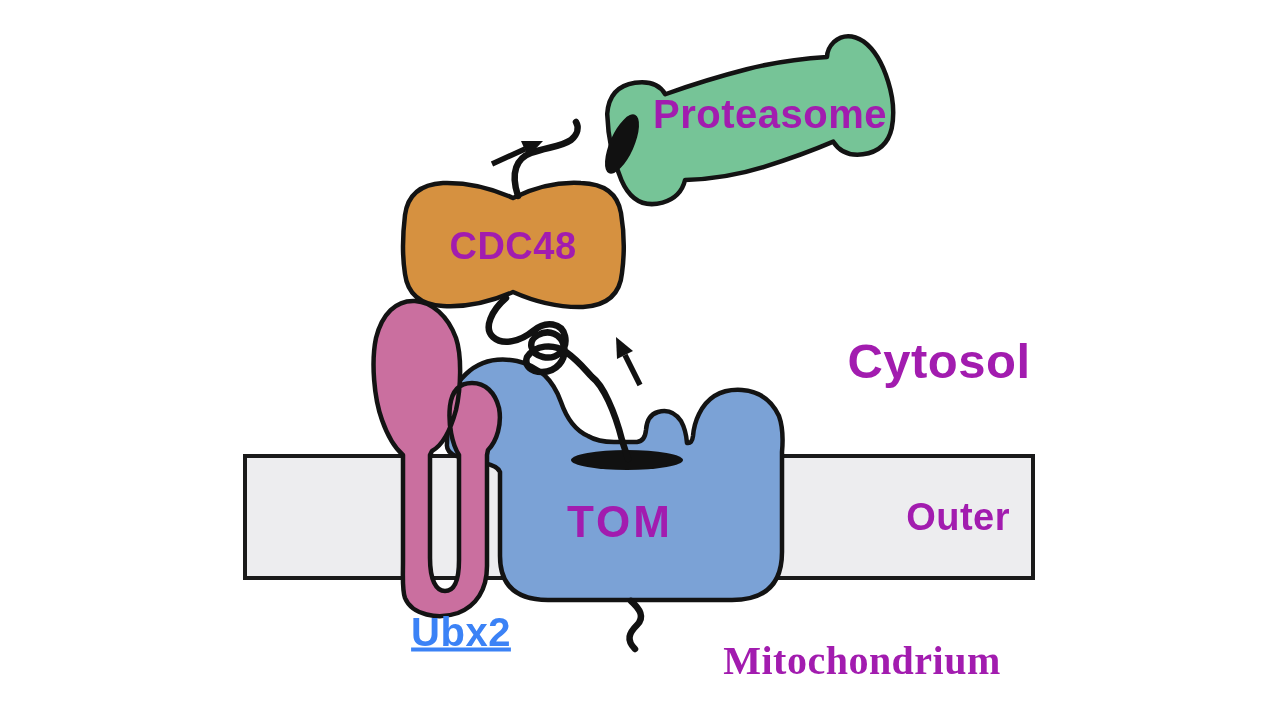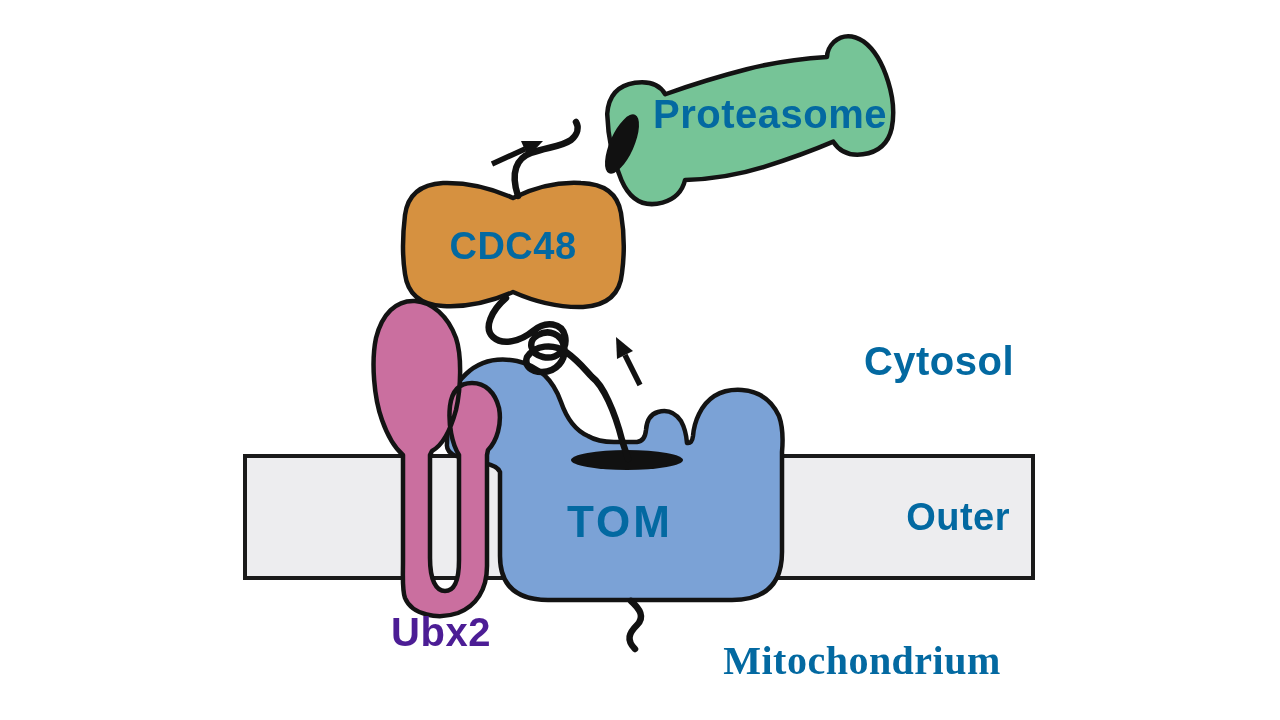--- a/index.html
+++ b/index.html
@@ -3,26 +3,26 @@
 <meta charset="utf-8">
 <style>
   html,body{margin:0;padding:0;background:#fff;}
   .stage{
     position:relative;width:1280px;height:720px;overflow:hidden;
     background:#ffffff;font-family:"Liberation Sans",sans-serif;
   }
   .stage svg{position:absolute;left:0;top:0;}
   .lbl{
     position:absolute;transform:translate(-50%,-50%);
-    font-weight:bold;color:#0369a1;white-space:nowrap;letter-spacing:.5px;
+    font-weight:bold;color:#a21caf;white-space:nowrap;letter-spacing:.5px;
   }
   .lbl-proteasome{font-size:40px;}
   .lbl-cdc48{font-size:38px;}
   .lbl-tom{font-size:44px;letter-spacing:3px;}
-  .lbl-cytosol{font-size:40px;}
+  .lbl-cytosol{font-size:49px;}
   .lbl-outermembrane{
     font-size:38px;text-align:right;line-height:1.15;
     transform:translate(-100%,-50%);
   }
   .lbl-mitochondrium{font-size:40px;font-family:Liberation Serif, serif;}
   .lbl-ubx2{font-size:40px;}
 </style>
 </head>
 <body>
 
@@ -159,15 +159,15 @@
   <div class="lbl lbl-tom" style="left:620px;top:522px;">TOM</div>
 
   <div class="lbl lbl-cytosol" style="left:939px;top:361px;">Cytosol</div>
 
   <div class="lbl lbl-outermembrane" style="left:1010px;top:518px;">
     <div>Outer</div>
   </div>
 
   <div class="lbl lbl-mitochondrium" style="left:862px;top:660px;">Mitochondrium</div>
 
-  <div class="lbl lbl-ubx2" style="left:441px;top:632px;color:#4c1d95;">Ubx2</div>
+  <div class="lbl lbl-ubx2" style="left:461px;top:632px;color:#3b82f6;text-decoration:underline;">Ubx2</div>
 
 </div>
 
 </body></html>

